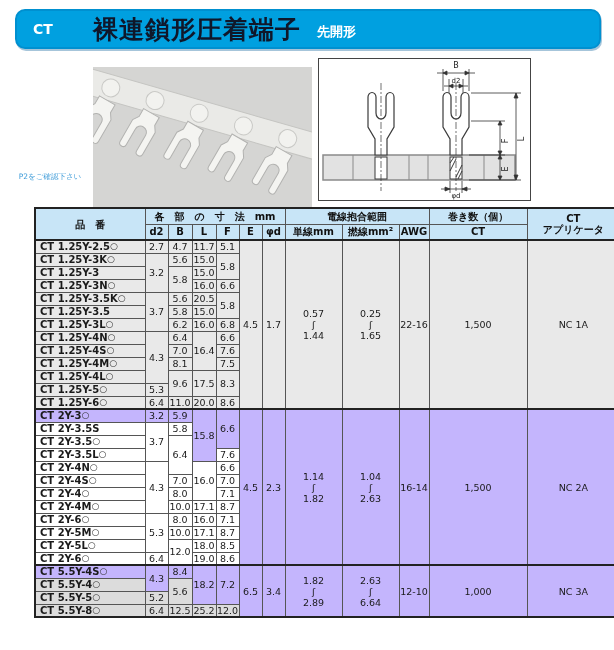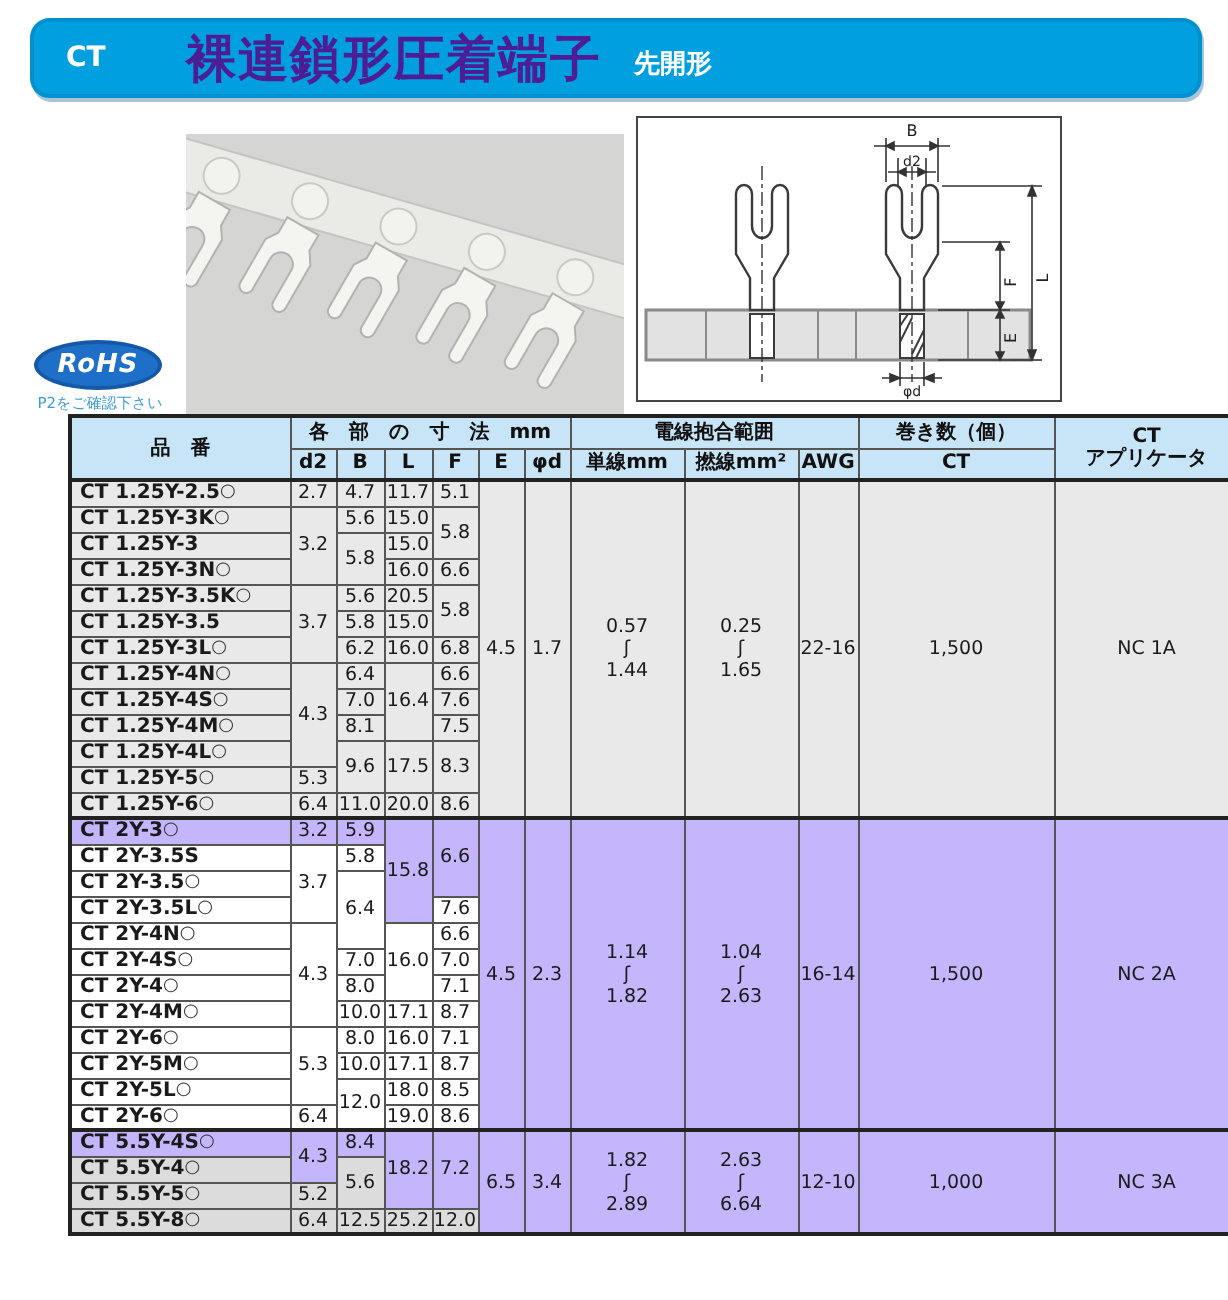--- a/index.html
+++ b/index.html
@@ -5,21 +5,21 @@
   * { margin:0; padding:0; box-sizing:border-box; }
   html,body { width:614px; height:650px; background:#fff;
     font-family:"DejaVu Sans","Liberation Sans",sans-serif; color:#1a1a1a; }
   #page { position:relative; width:614px; height:650px; background:#fff; overflow:hidden; }
 
   
   .titlebar { position:absolute; left:15px; top:9px; width:586px; height:40px;
     background:#00a0e0; border:2px solid #0090d0; border-radius:10px;
     display:flex; align-items:center; box-shadow:1px 2px 0 rgba(0,90,150,.35); }
   .titlebar .code { color:#fff; font-weight:bold; font-size:14px; margin-left:16px; width:60px; }
-  .titlebar .title { color:#4c1d95; font-weight:bold; font-size:25px; letter-spacing:1px; }
+  .titlebar .title { color:#0f172a; font-weight:bold; font-size:25px; letter-spacing:1px; }
   .titlebar .subtitle { color:#fff; font-weight:bold; font-size:13px; margin-left:16px; margin-top:6px; }
 
   
   .photo { position:absolute; left:93px; top:67px; width:219px; height:168px;
     background:#d5d5d3; overflow:hidden; }
   .photo .caption { position:absolute; left:7px; bottom:4px; font-size:10px; color:#111; }
 
   
   .diagram { position:absolute; left:318px; top:58px; width:213px; height:143px;
     background:#fff; border:1px solid #444; }
@@ -157,23 +157,20 @@
         <line x1="131" y1="122" x2="131" y2="134"></line>
           <line x1="143" y1="122" x2="143" y2="134"></line>
         <line x1="122" y1="130" x2="152" y2="130"></line>
         <path d="M131 130 l-5 -2 v4 z M143 130 l5 -2 v4 z" fill="#333"></path>
       </g>
       <text x="137" y="139" font-size="7" text-anchor="middle" fill="#222">φd</text>
     </svg>
   </div>
 
   <div class="rohs">
-    <div class="oval">
-      <span>RoHS</span>
-    </div>
     <div class="note">P2をご確認下さい</div>
   </div>
 
   <table>
     <colgroup>
       <col style="width:110px">
         <col style="width:23px">
         <col style="width:24px">
       <col style="width:24px">
         <col style="width:23px">

